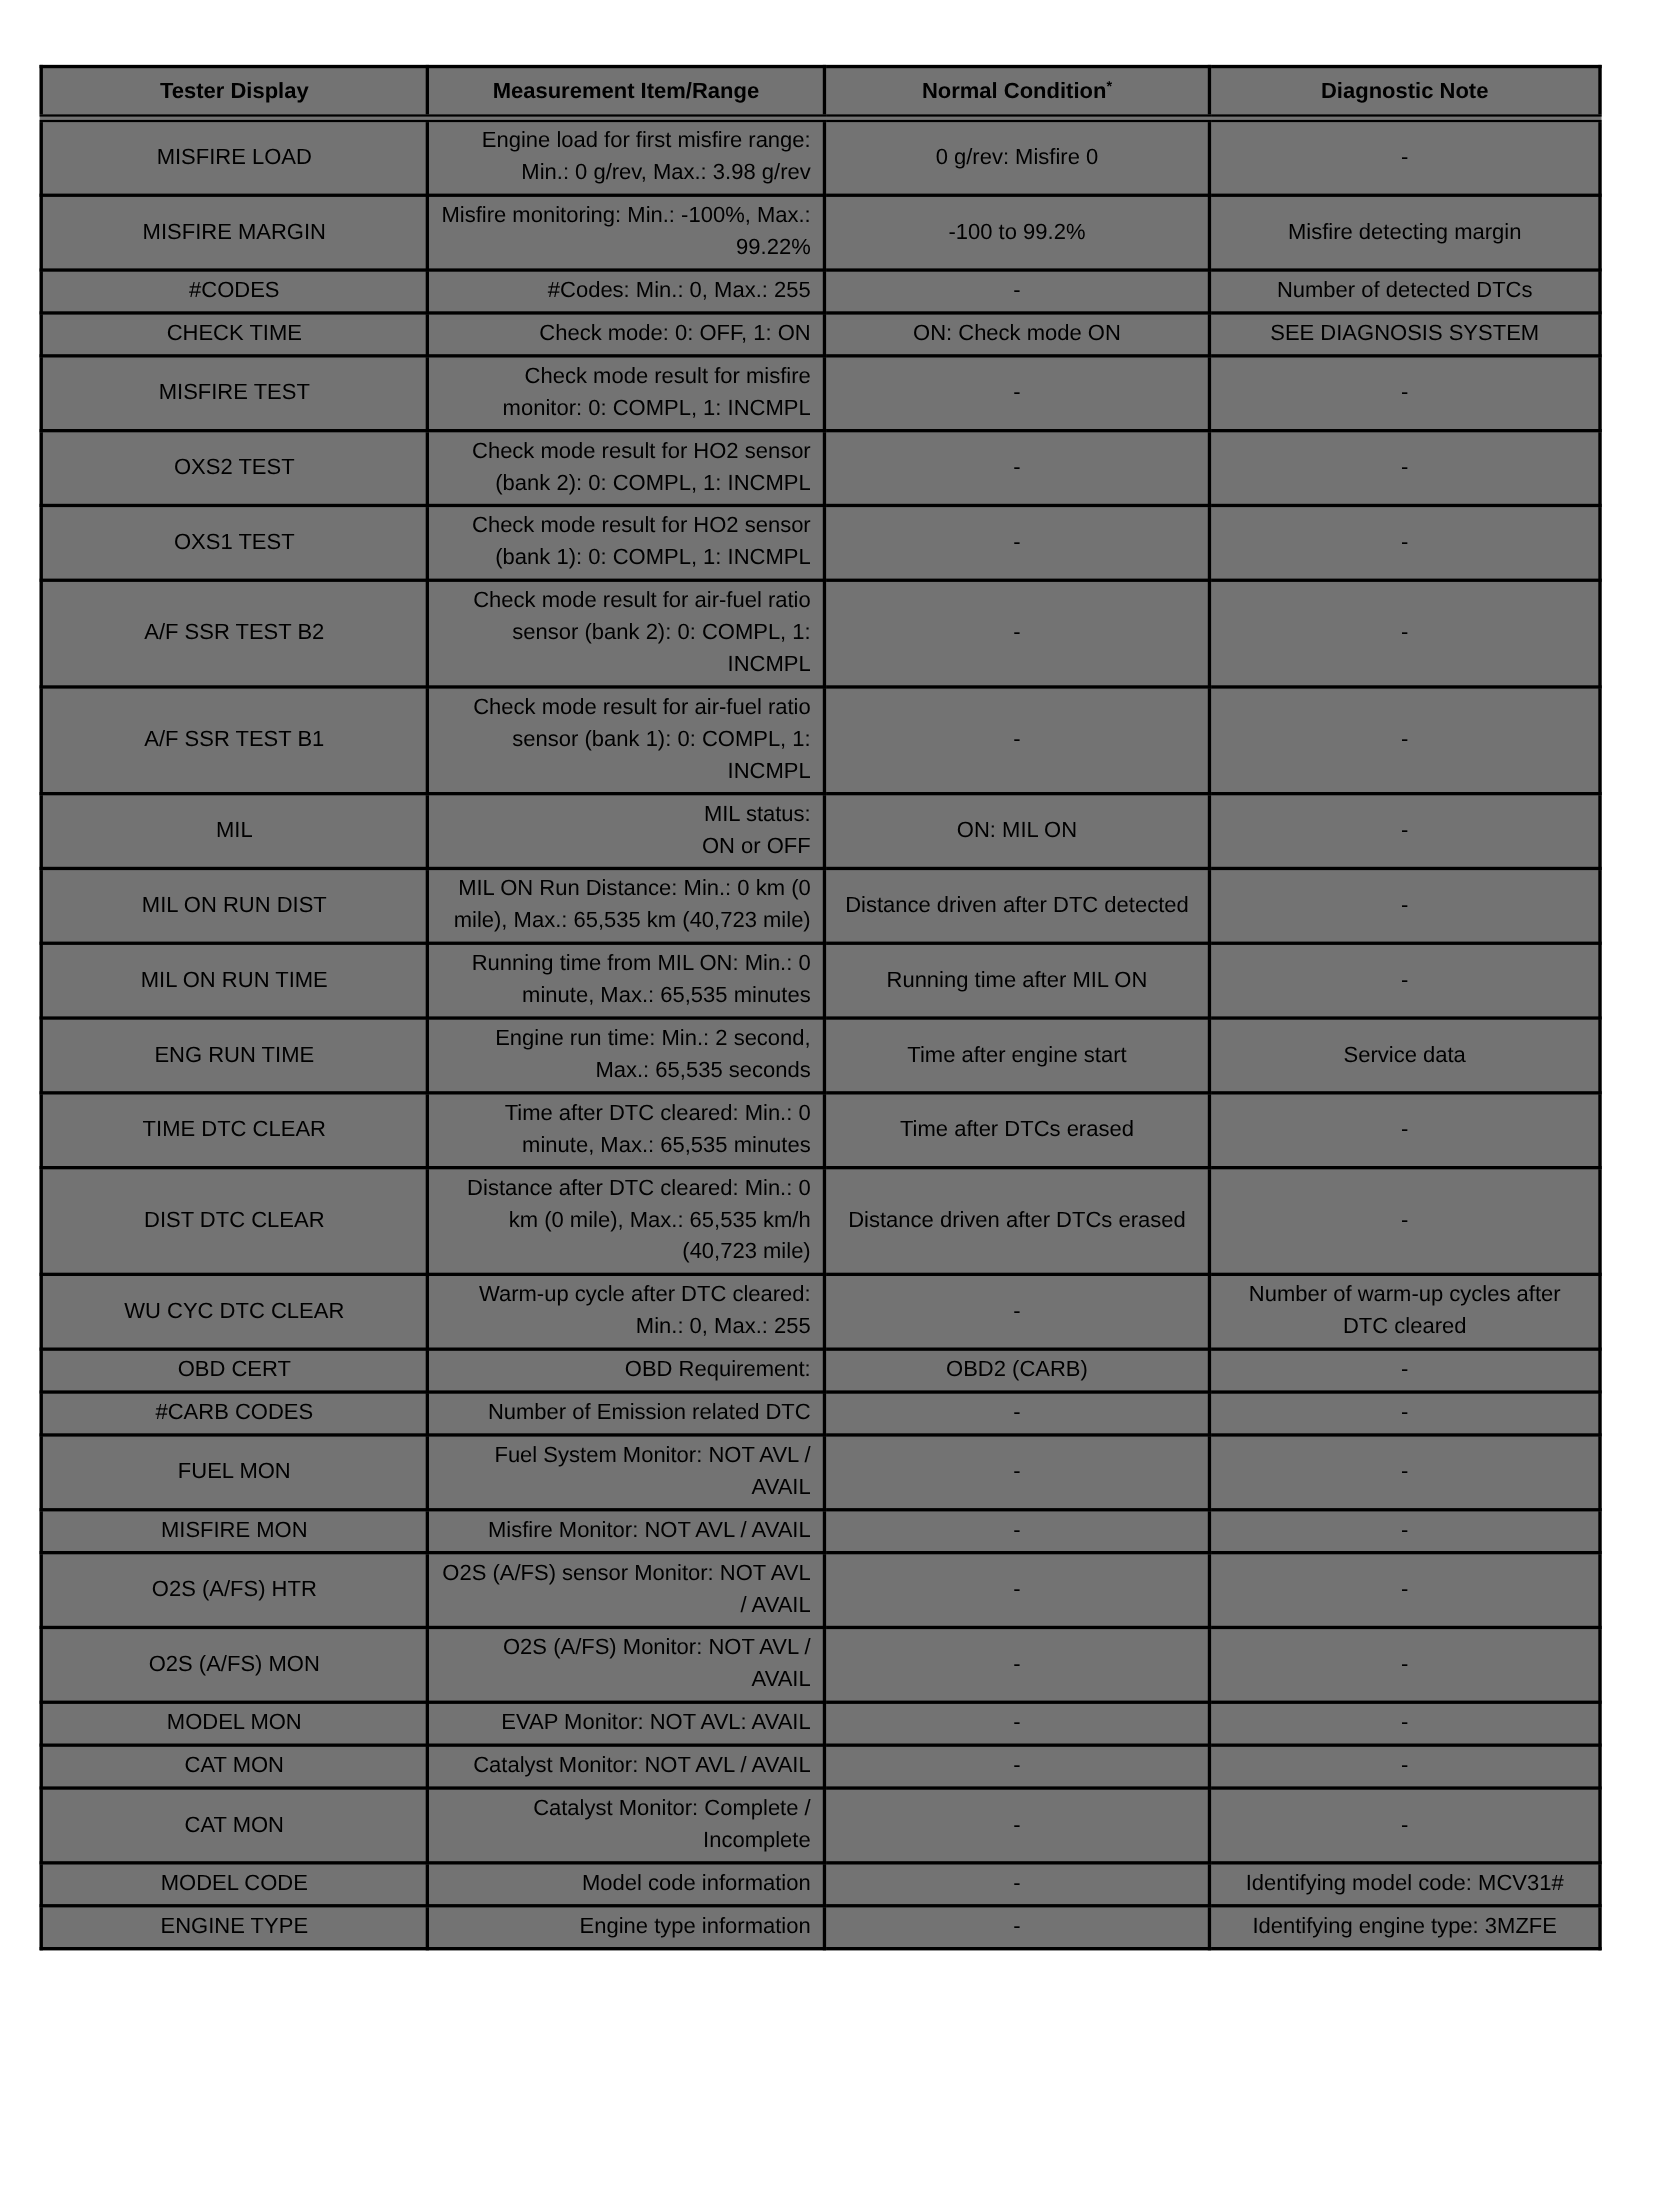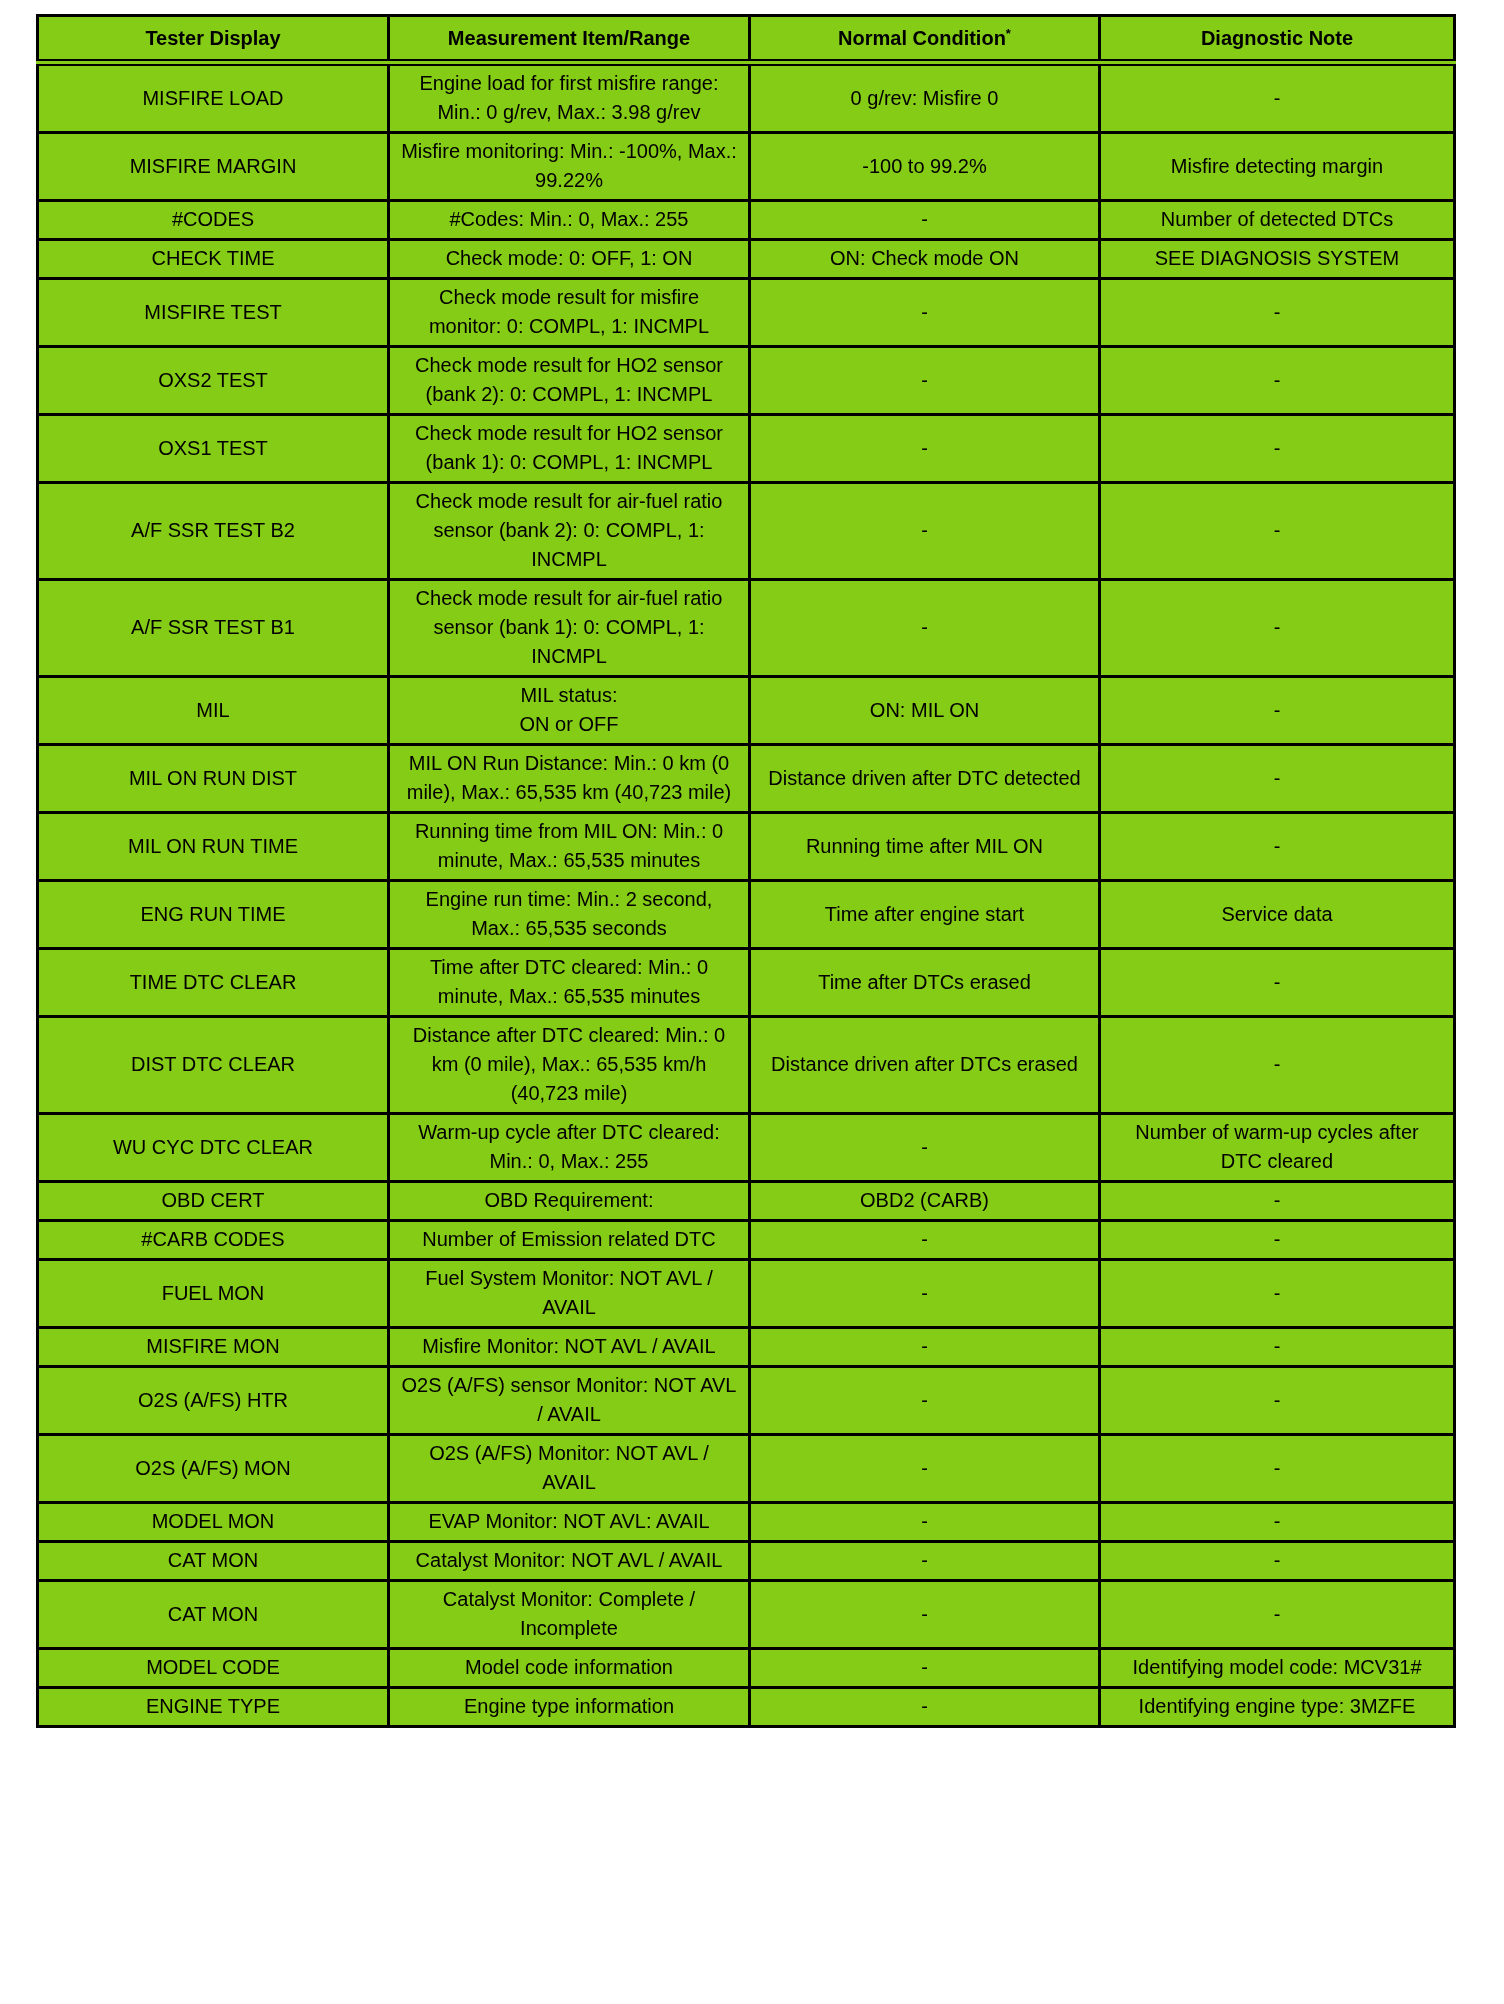--- a/index.html
+++ b/index.html
@@ -16,21 +16,22 @@
   .page {
     position: absolute;
     left: 36px;
     top: 14px;
     width: 1417px;
   }
   table.spec-table {
     border-collapse: collapse;
     table-layout: fixed;
     width: 100%;
-    background: #84cc16;
+    background: #737373;
+    margin-top: 45px;
   }
   table.spec-table th,
   table.spec-table td {
     border: 3px solid #000000;
     vertical-align: middle;
     overflow: hidden;
   }
   table.spec-table th {
     font-size: 20px;
     font-weight: bold;
@@ -43,21 +44,21 @@
     font-size: 20px;
     line-height: 29px;
     padding: 3px 11px 4px 11px;
   }
   td.cell-tester {
     text-align: center;
     padding-left: 6px;
     padding-right: 6px;
   }
   td.cell-measure {
-    text-align: center;
+    text-align: right;
     white-space: pre-line;
   }
   td.cell-normal, td.cell-note {
     text-align: center;
   }
   td.center {
     text-align: center;
     padding-left: 4px;
     padding-right: 4px;
   }

